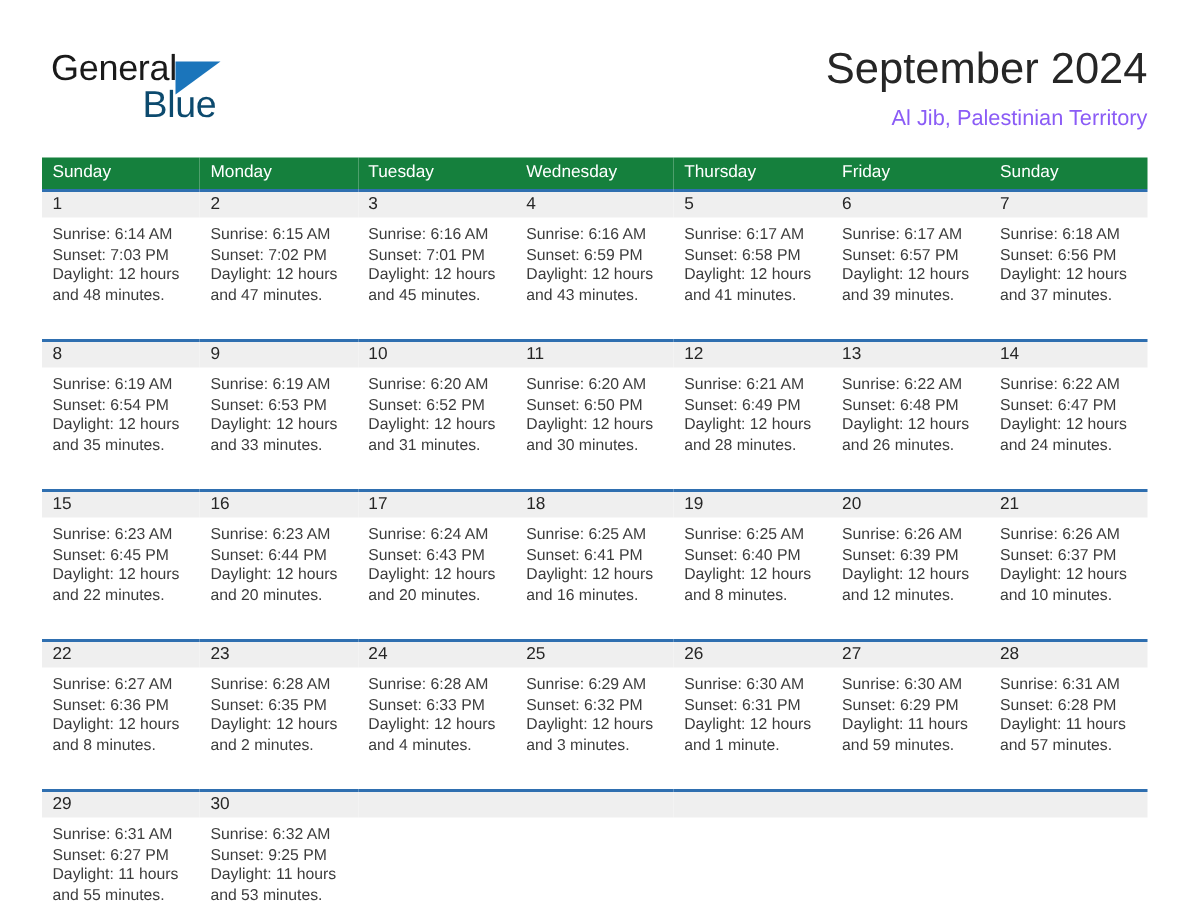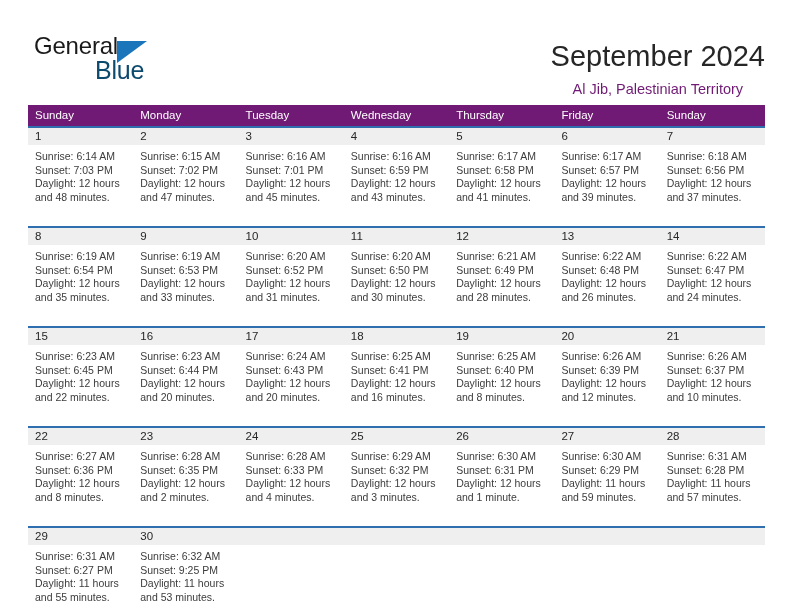--- a/index.html
+++ b/index.html
@@ -63,49 +63,47 @@
     font-size: 25px;
     color: #0c4a6e;
     letter-spacing: -0.2px;
   }
 
   .title-wrap {
     position: absolute;
     right: 0;
     top: 0;
     text-align: right;
-    margin-top: 10px;
   }
   .cal-title {
     font-size: 29px;
     font-weight: normal;
     color: #262626;
     line-height: 36px;
     white-space: nowrap;
   }
   .cal-subtitle {
     font-size: 14.5px;
-    color: #701a75;
+    color: #8b5cf6;
     line-height: 22px;
     margin-top: 4px;
     white-space: nowrap;
-    text-align: center;
   }
 
   
   .calendar {
     position: absolute;
     left: 28px;
     top: 105px;
     width: 737px;
     border-collapse: collapse;
     table-layout: fixed;
   }
   .calendar th {
-    background: #701a75;
+    background: #15803d;
     color: #ffffff;
     font-size: 11.5px;
     font-weight: normal;
     text-align: left;
     padding: 4px 0 5px 7px;
     height: 11px;
     border: none;
   }
   .calendar td {
     vertical-align: top;

